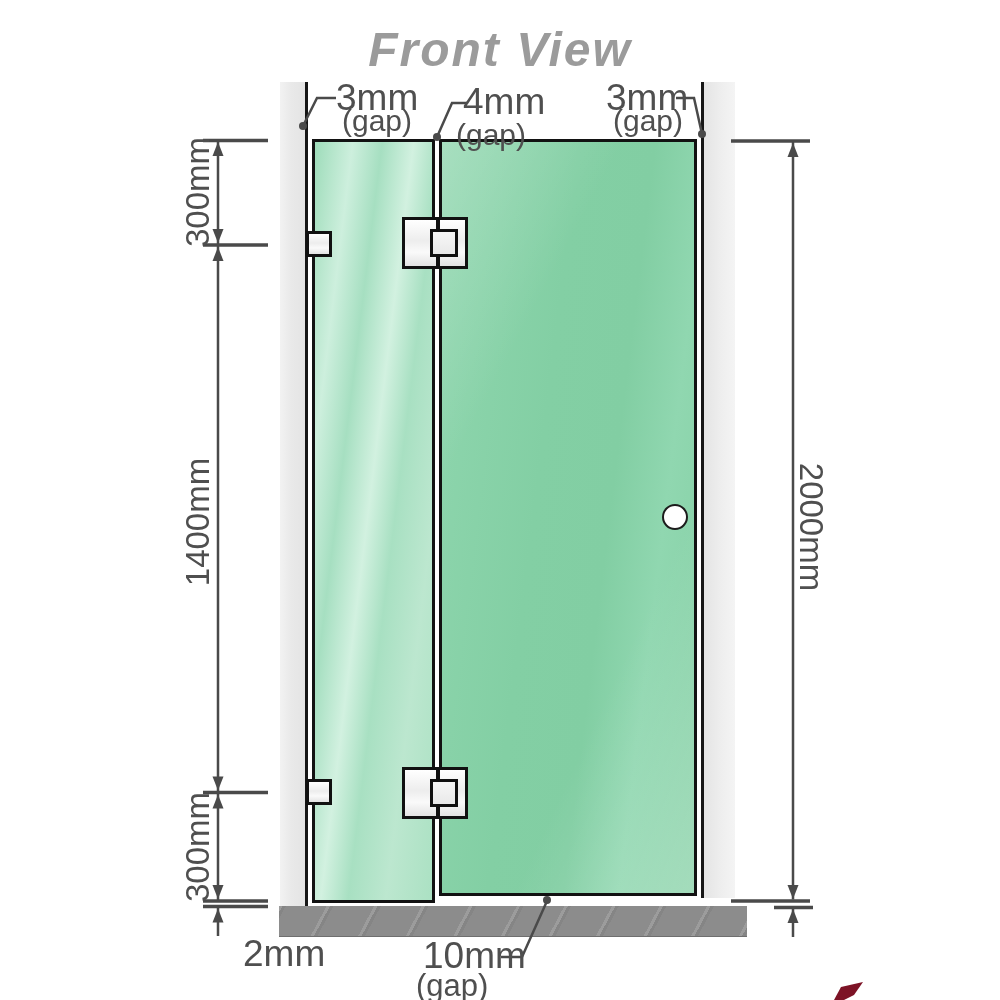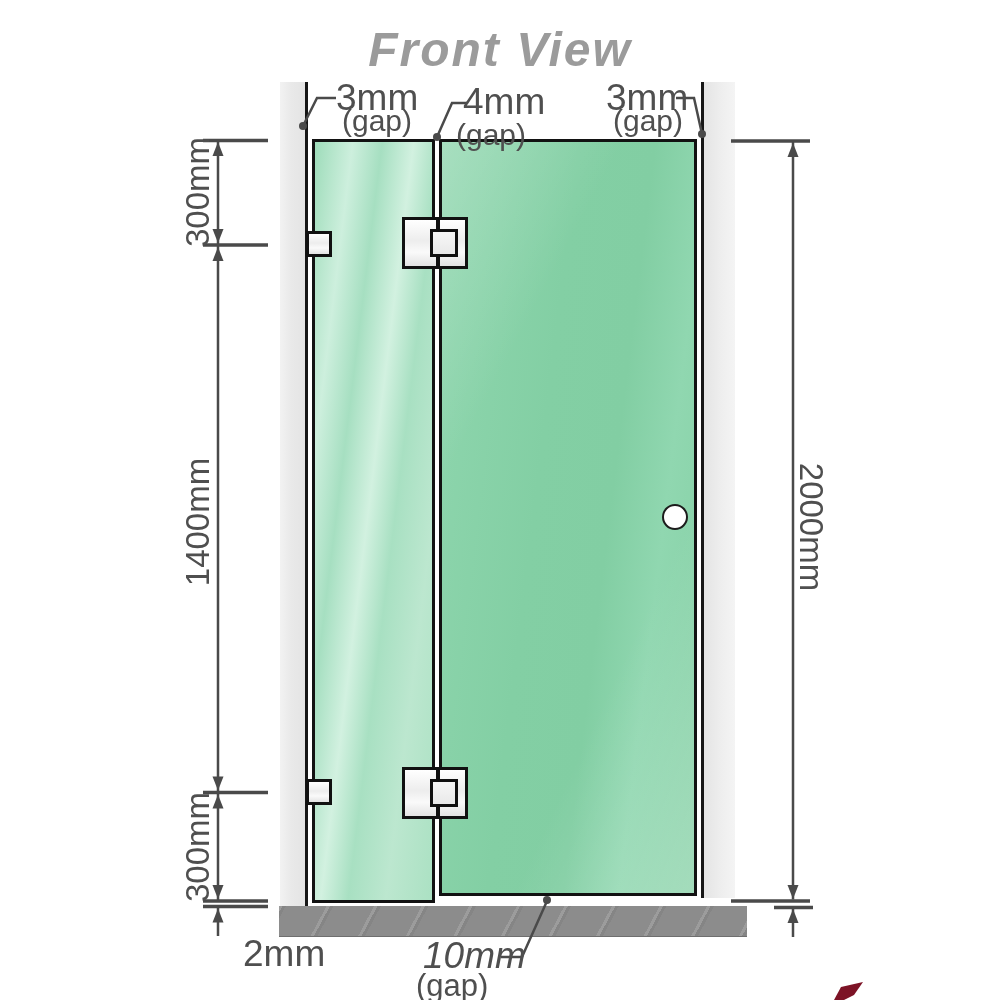--- a/index.html
+++ b/index.html
@@ -59,21 +59,21 @@
   #lbl-gap1-unit{left:342px;top:106px;}
   #lbl-gap2-val{left:463px;top:83px;}
   #lbl-gap2-unit{left:456px;top:120px;}
   #lbl-gap3-val{left:606px;top:79px;}
   #lbl-gap3-unit{left:613px;top:106px;}
   #lbl-300-top{left:197px;top:192px;}
   #lbl-1400{left:197px;top:522px;}
   #lbl-300-bot{left:197px;top:847px;}
   #lbl-2000{left:811px;top:527px;}
   #lbl-2mm{left:201px;top:935px;font-size:37px;margin-left:42px;}
-  #lbl-10mm{left:423px;top:937px;font-size:37px;font-style:italic;}
+  #lbl-10mm{left:423px;top:937px;font-size:37px;}
   #lbl-10mm-unit{left:416px;top:970px;font-size:31px;}
   
   #overlay{left:0;top:0;width:1000px;height:1000px;pointer-events:none;}
 </style>
 </head>
 <body>
 
 <div id="stage">
 
   <div id="title" class="abs">Front View</div>

